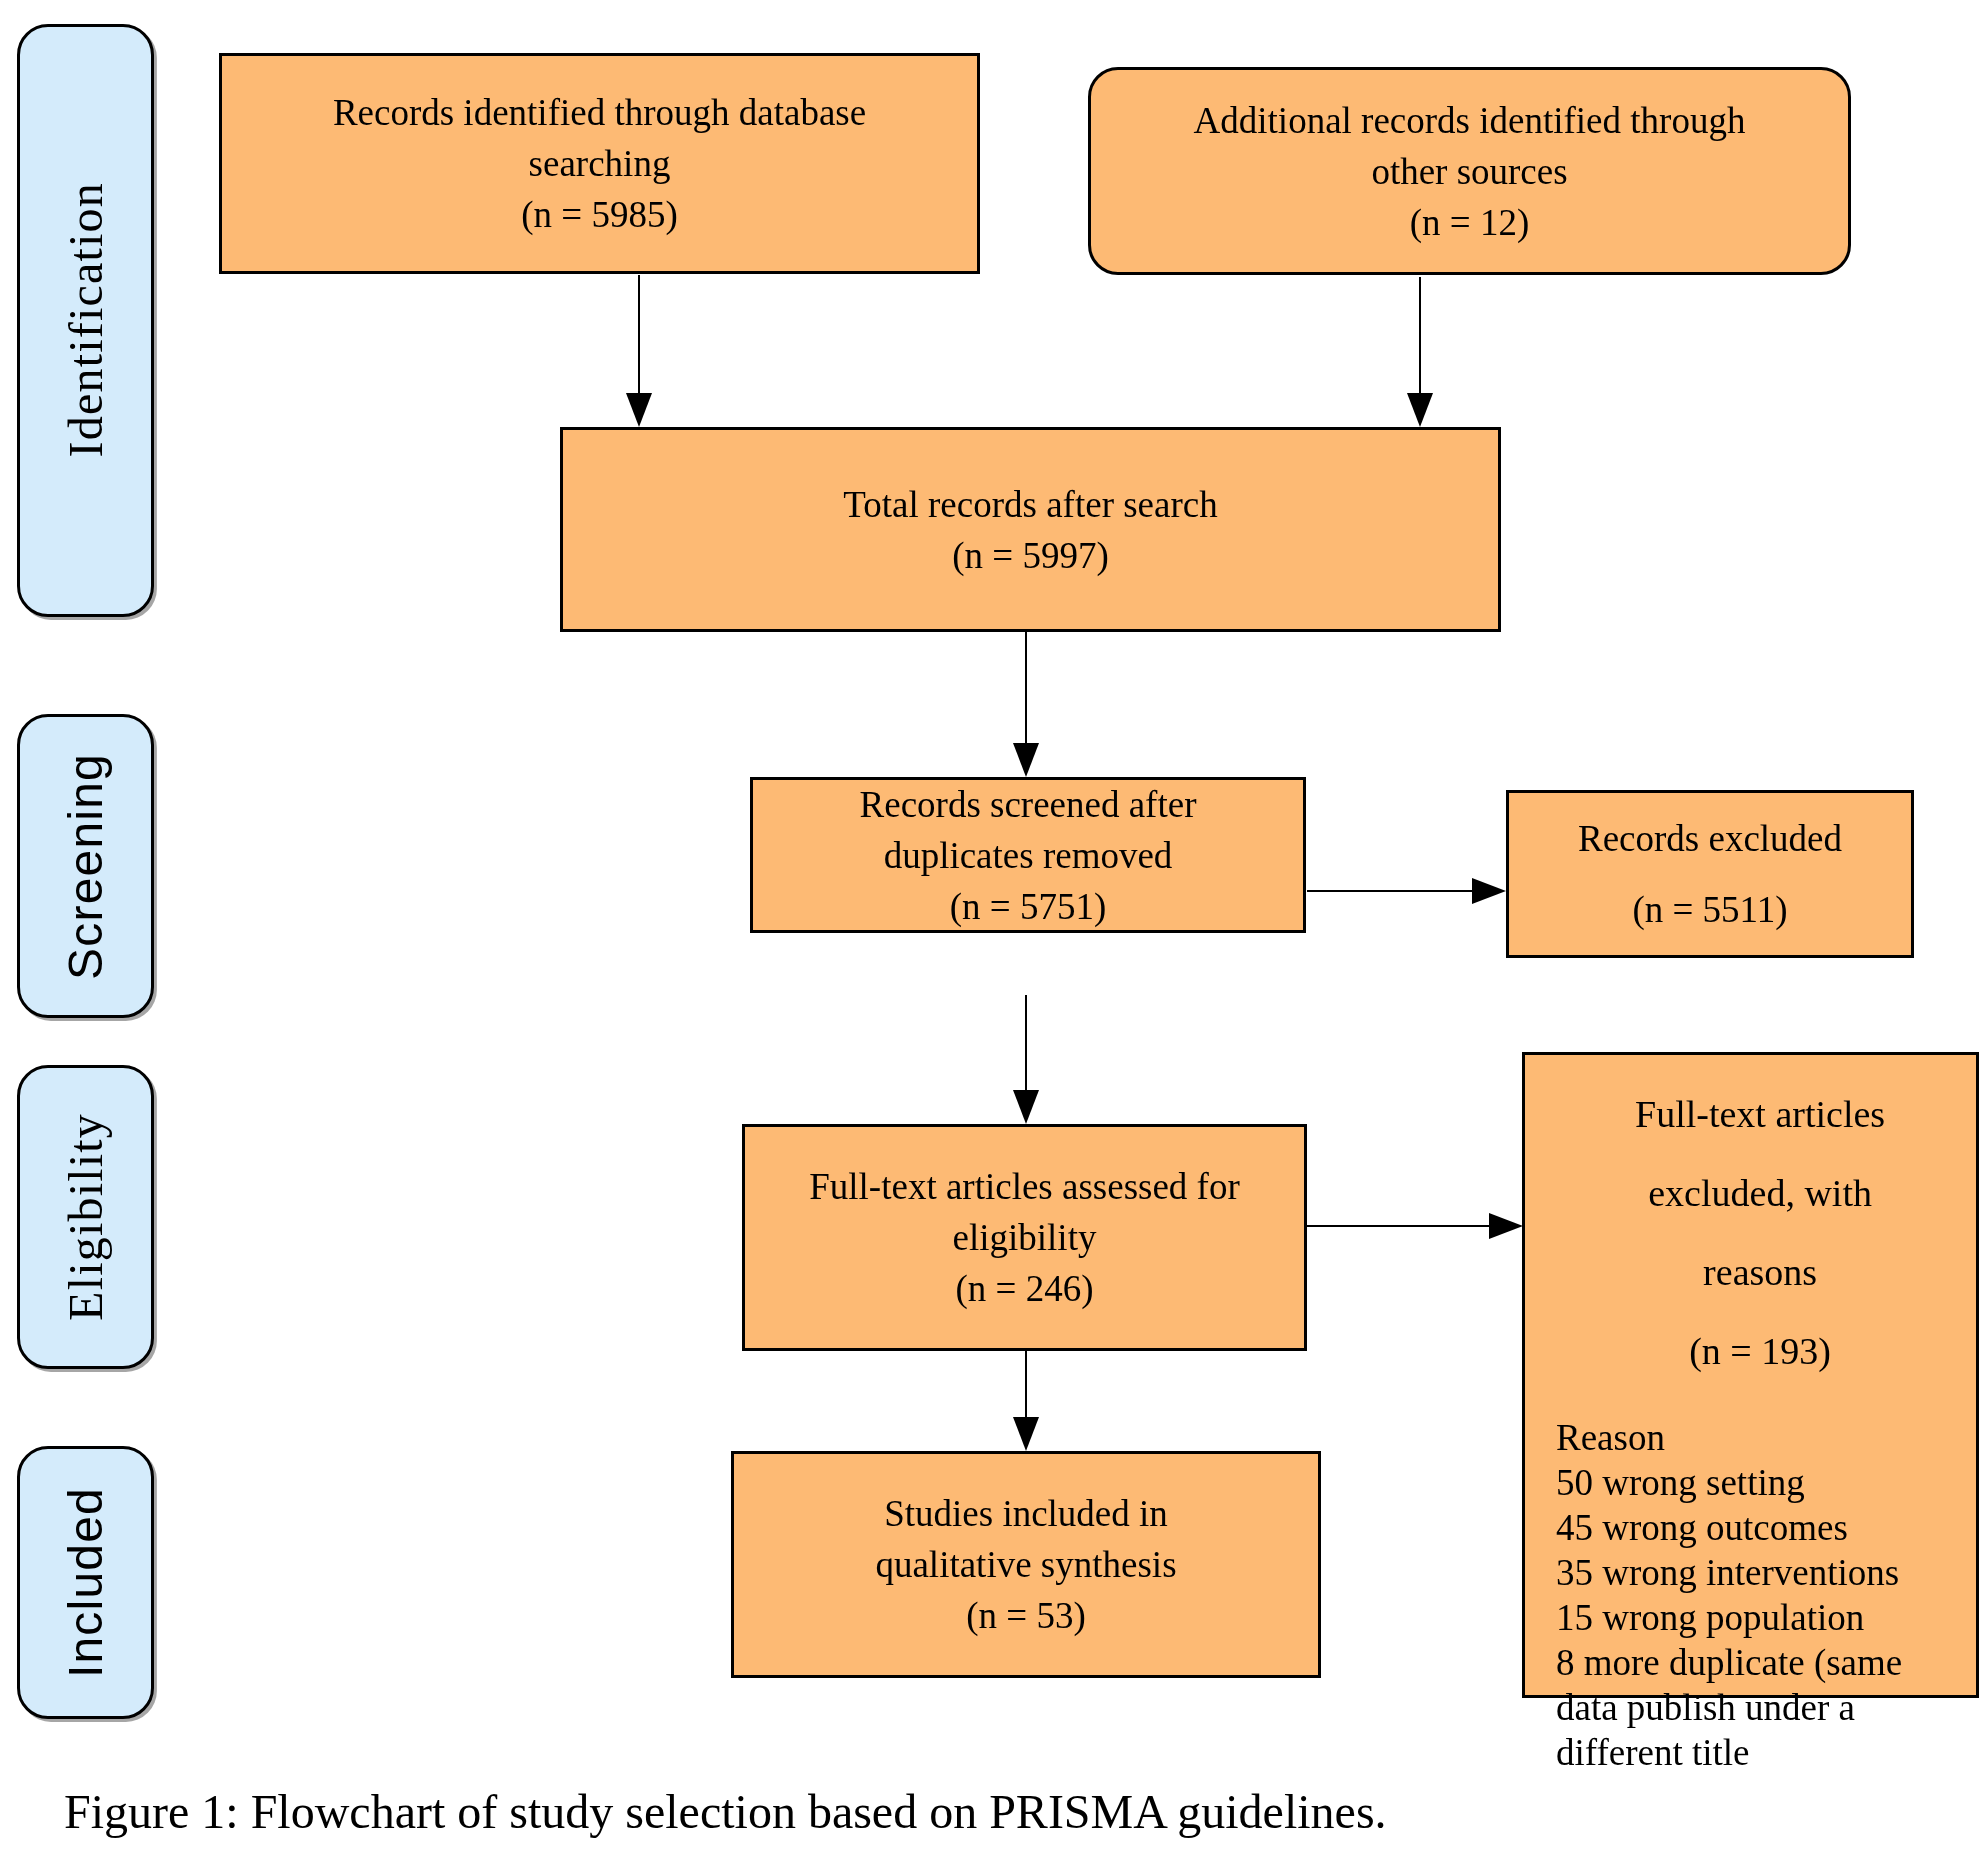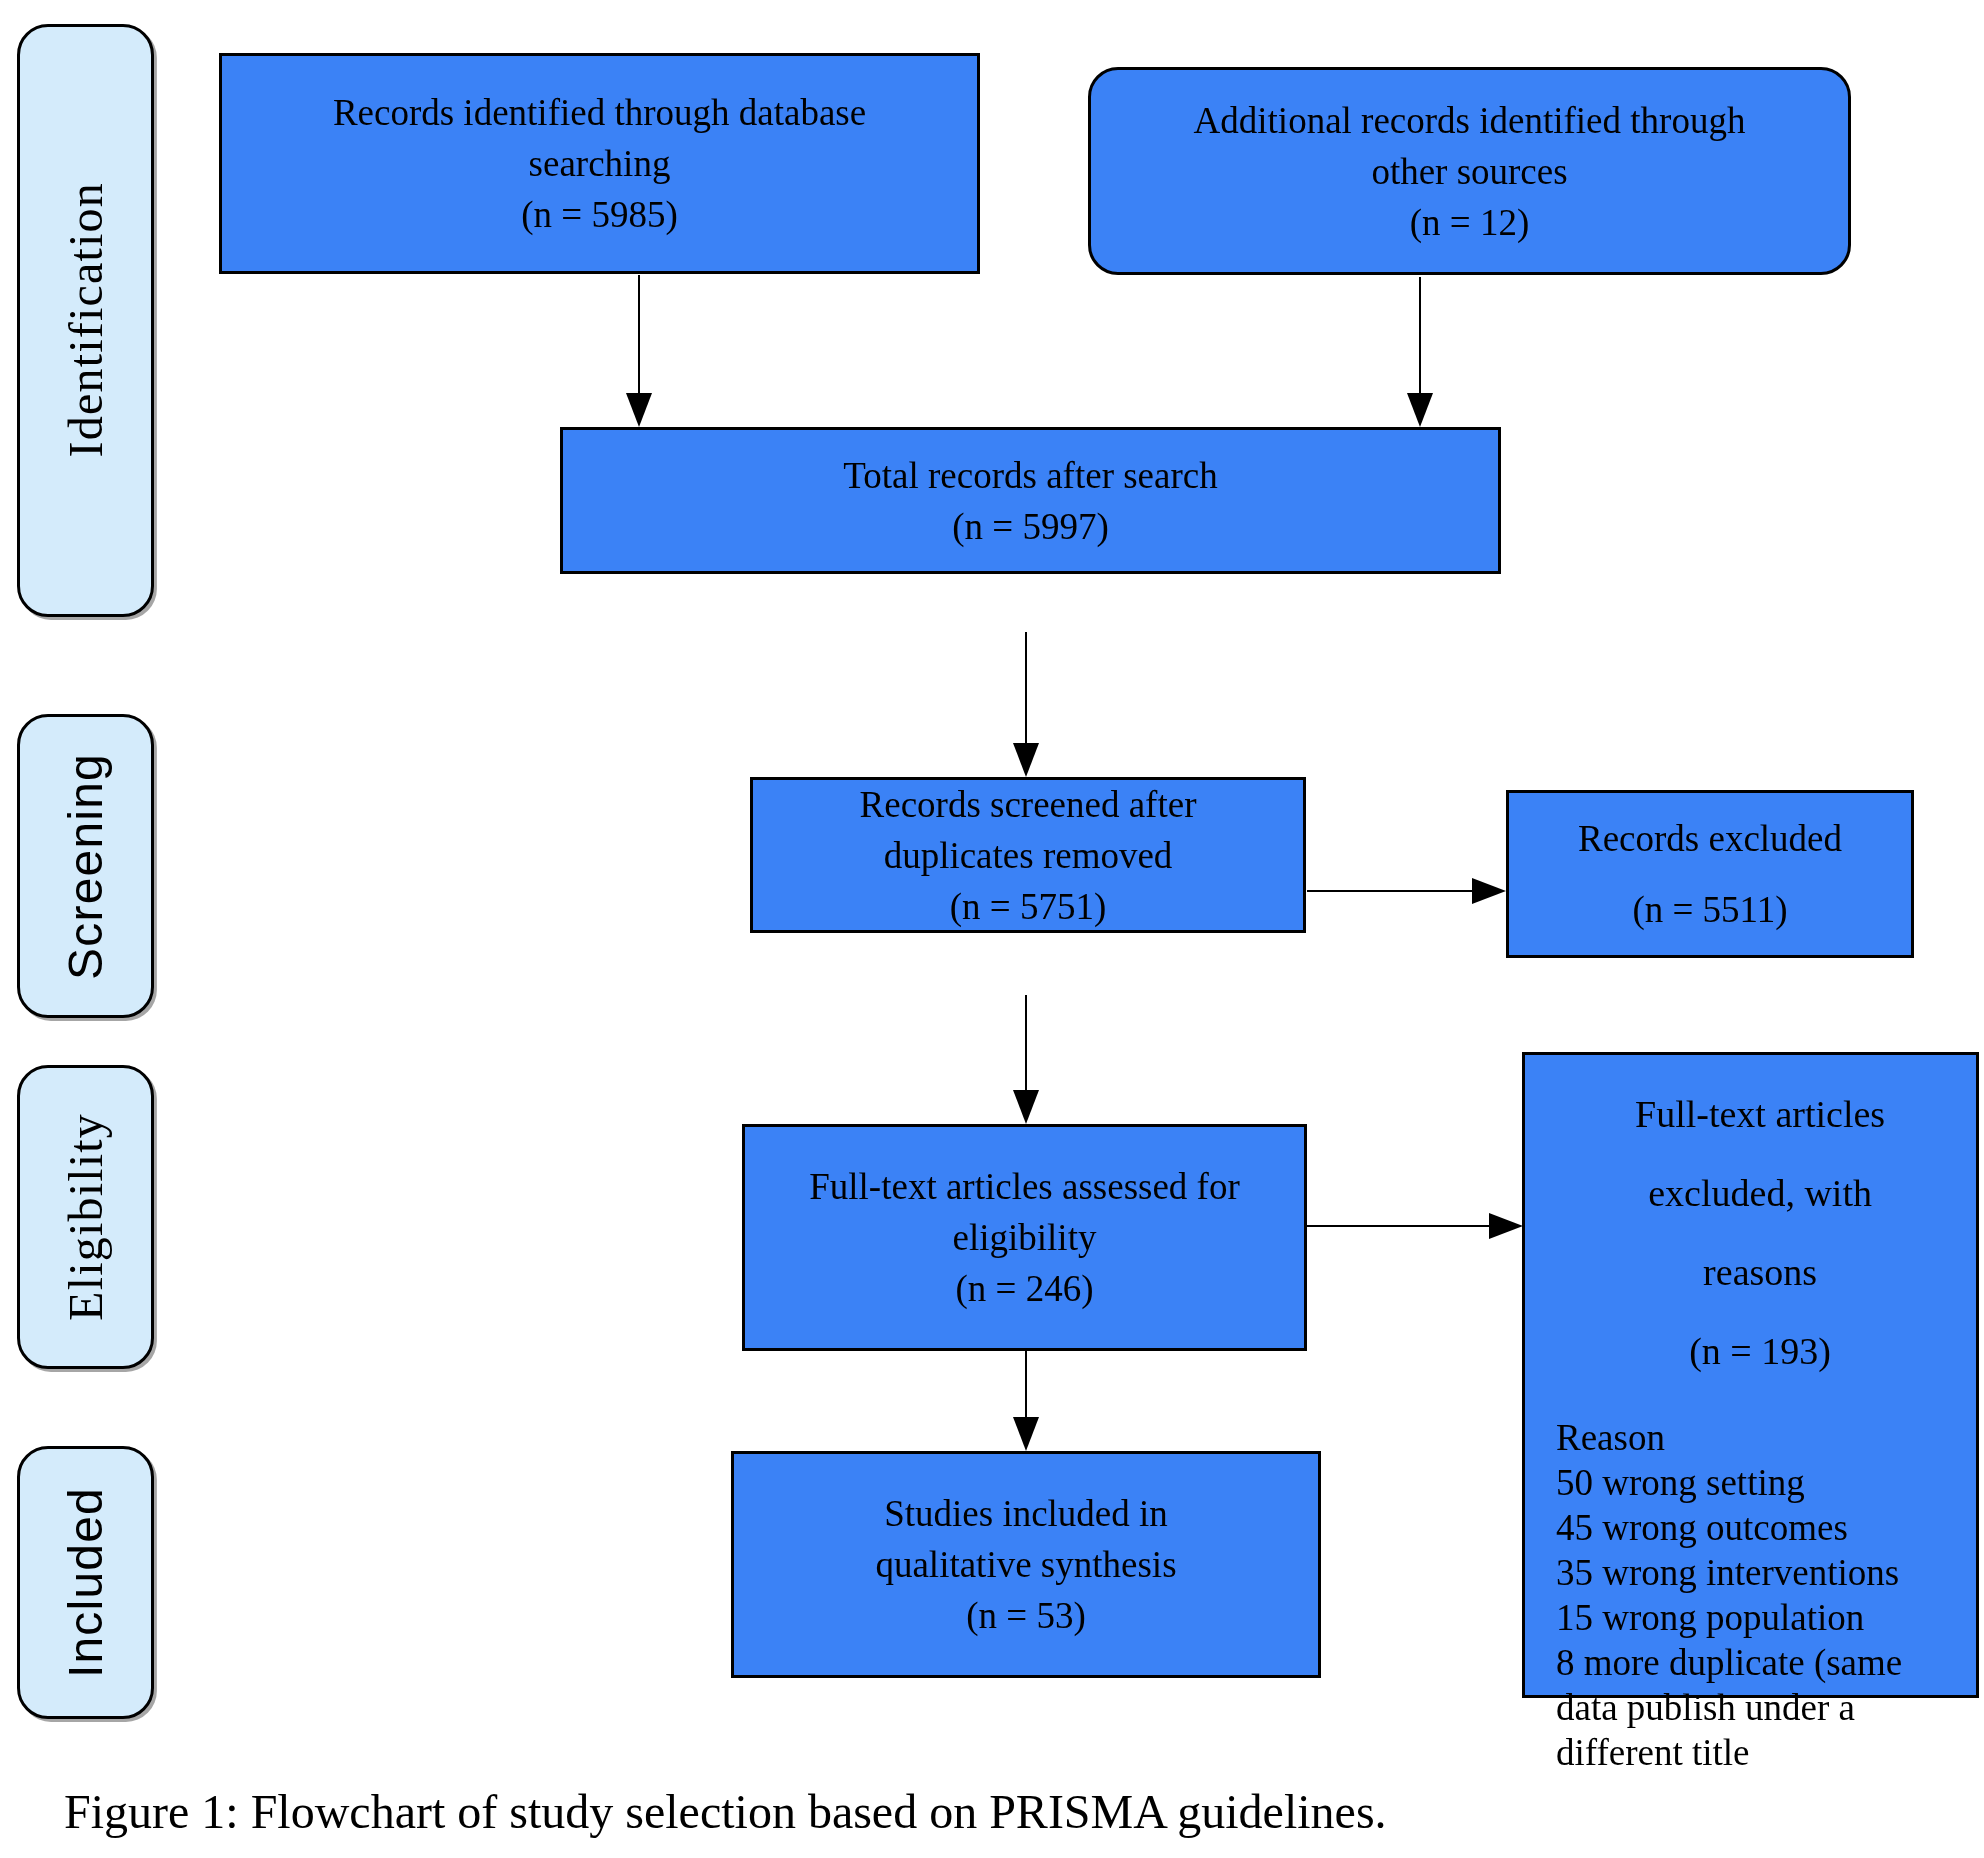--- a/index.html
+++ b/index.html
@@ -30,21 +30,21 @@
     transform:rotate(180deg);
     font-size:48px;
     letter-spacing:1.2px;
     white-space:nowrap;
   }
   .serif-label{font-family:"Liberation Serif","DejaVu Serif",serif;}
   .sans-label{font-family:"Liberation Sans","DejaVu Sans",sans-serif;}
   
   .fbox{
     position:absolute;
-    background:#3b82f6;
+    background:#fdba74;
     border:3.5px solid var(--line);
     box-sizing:border-box;
     display:flex;flex-direction:column;
     align-items:center;justify-content:center;
     text-align:center;
     font-size:37px;line-height:51px;
   }
   .fbox .bl{width:100%;}
   
   .reasons-box{
@@ -113,21 +113,21 @@
     <div class="bl">searching</div>
     <div class="bl">(n = 5985)</div>
   </div>
 
   <div class="fbox" style="left:1088px;top:67px;width:763px;height:208px;border-radius:30px;">
     <div class="bl">Additional records identified through</div>
     <div class="bl">other sources</div>
     <div class="bl">(n = 12)</div>
   </div>
 
-  <div class="fbox" style="left:560px;top:427px;width:941px;height:147px;">
+  <div class="fbox" style="left:560px;top:427px;width:941px;height:205px;">
     <div class="bl">Total records after search</div>
     <div class="bl">(n = 5997)</div>
   </div>
 
   <div class="fbox" style="left:750px;top:777px;width:556px;height:156px;">
     <div class="bl">Records screened after</div>
     <div class="bl">duplicates removed</div>
     <div class="bl">(n = 5751)</div>
   </div>
 

